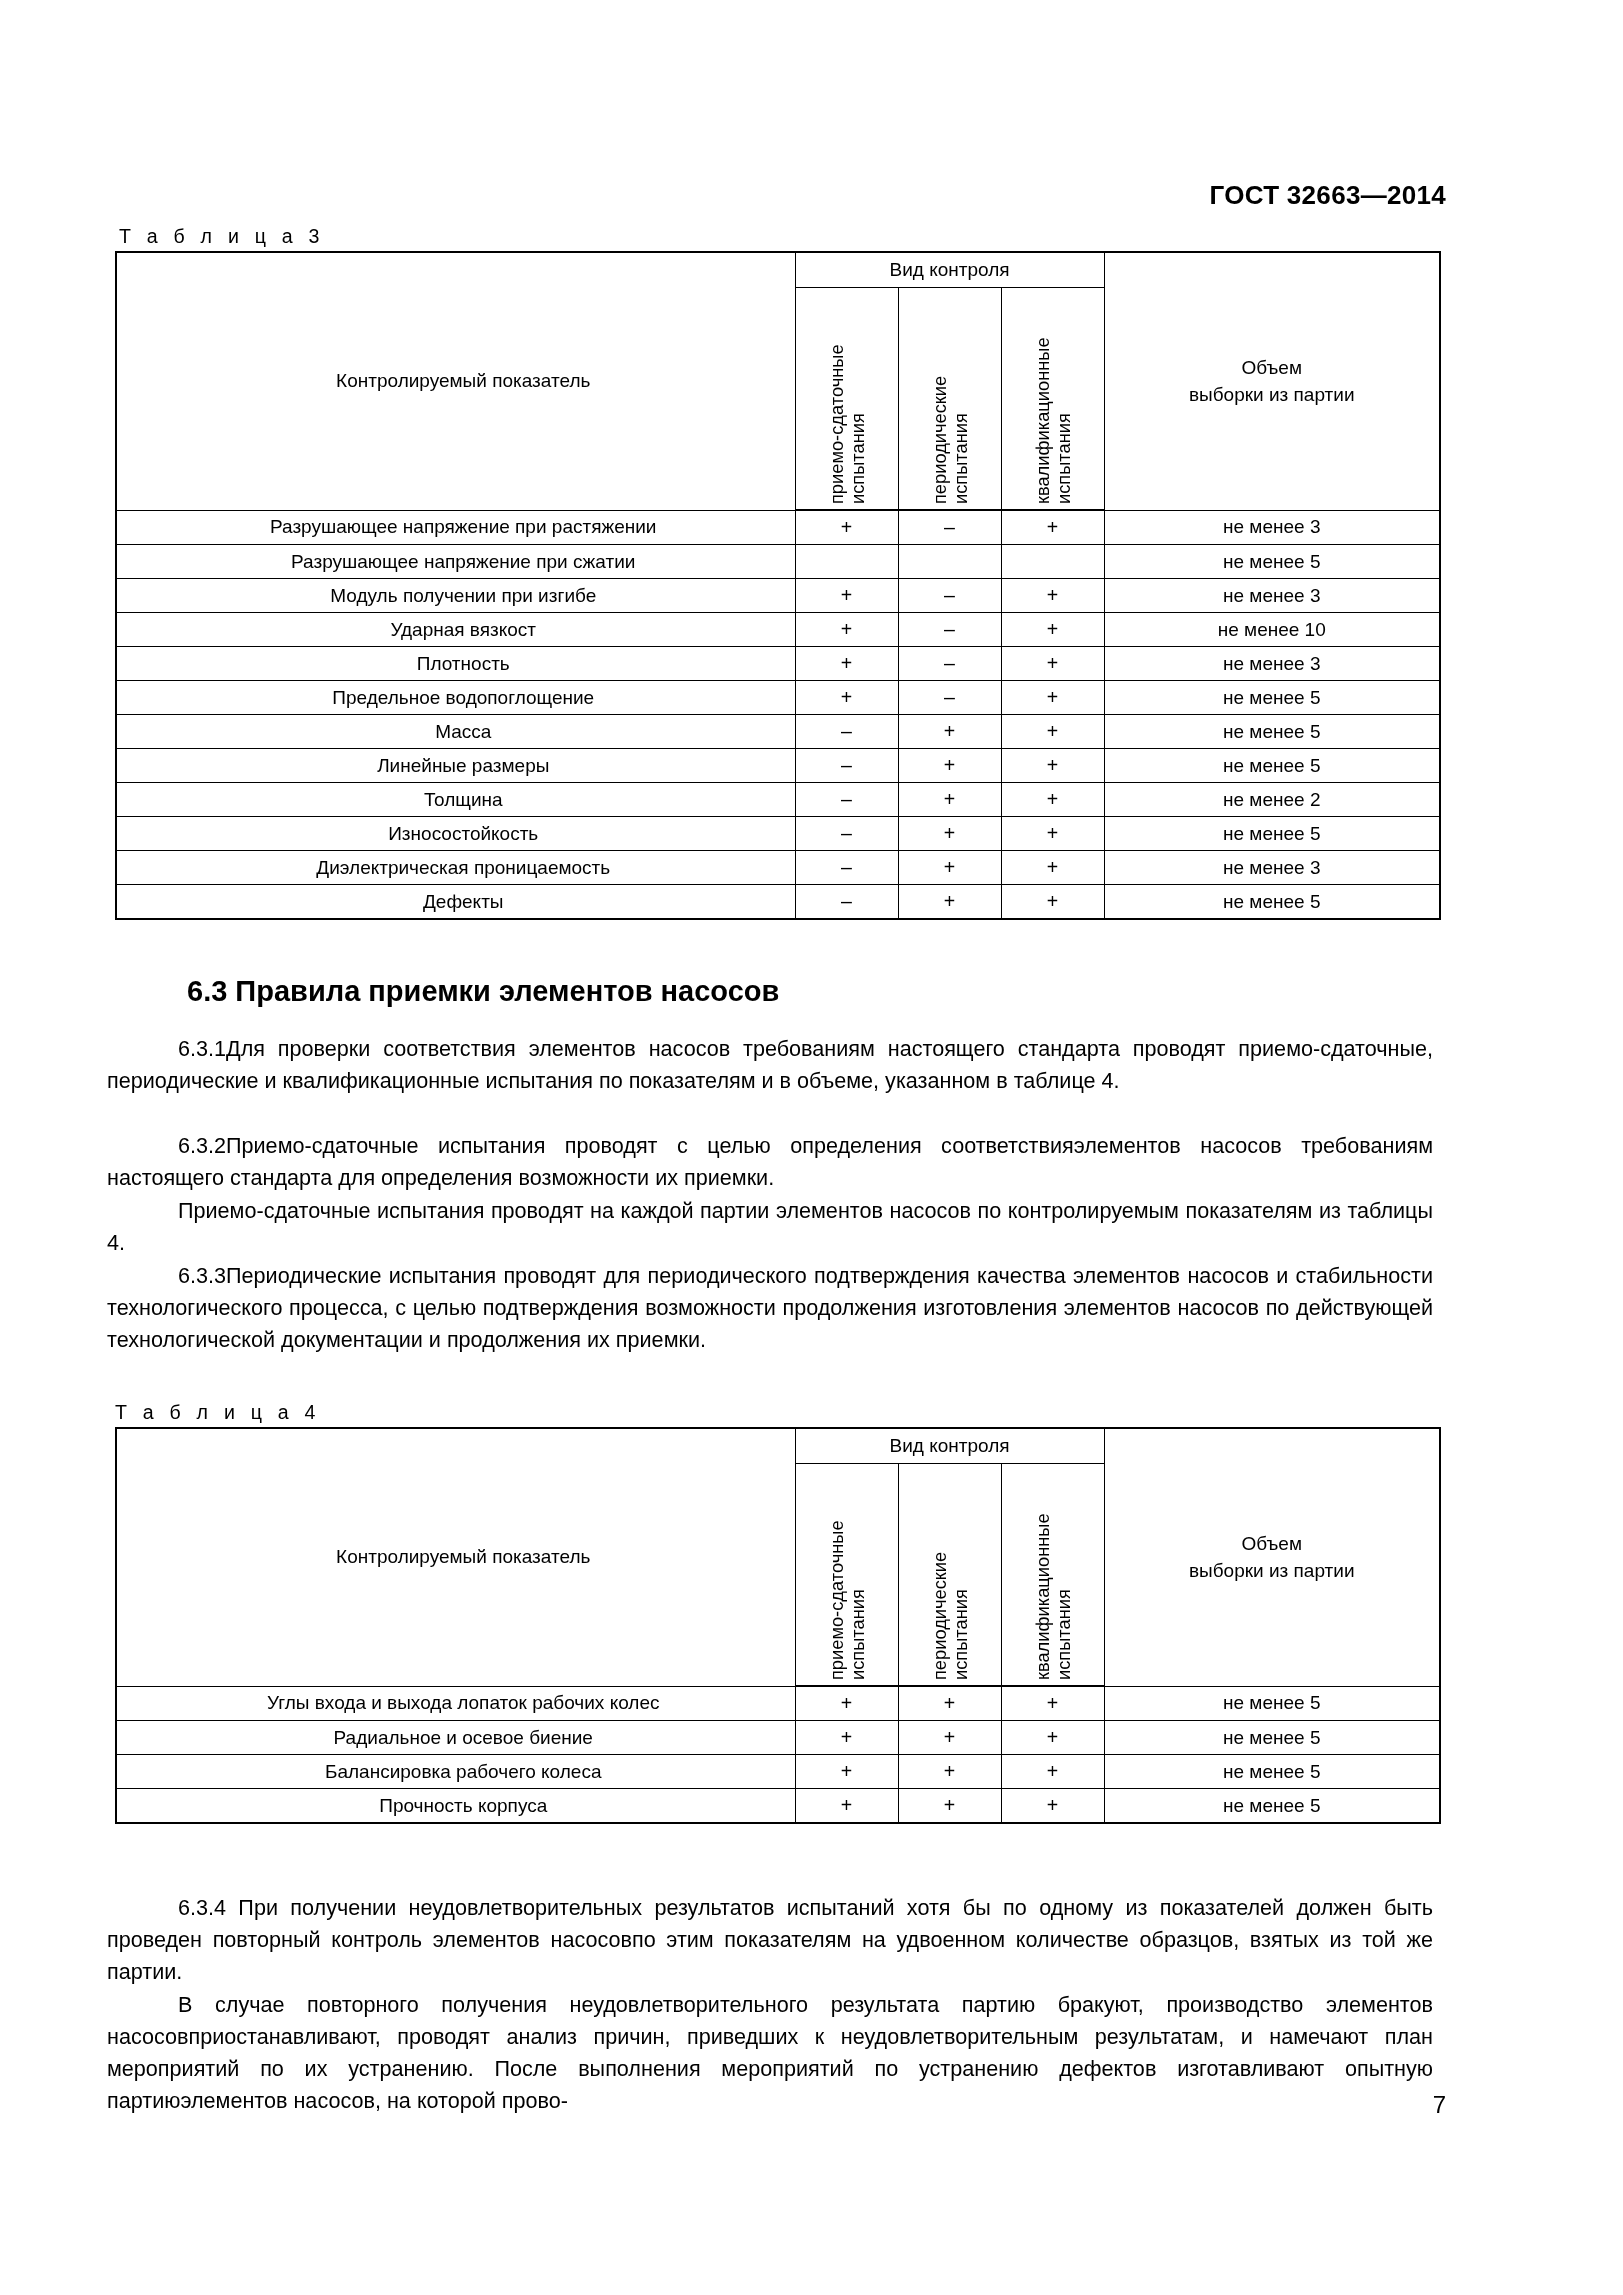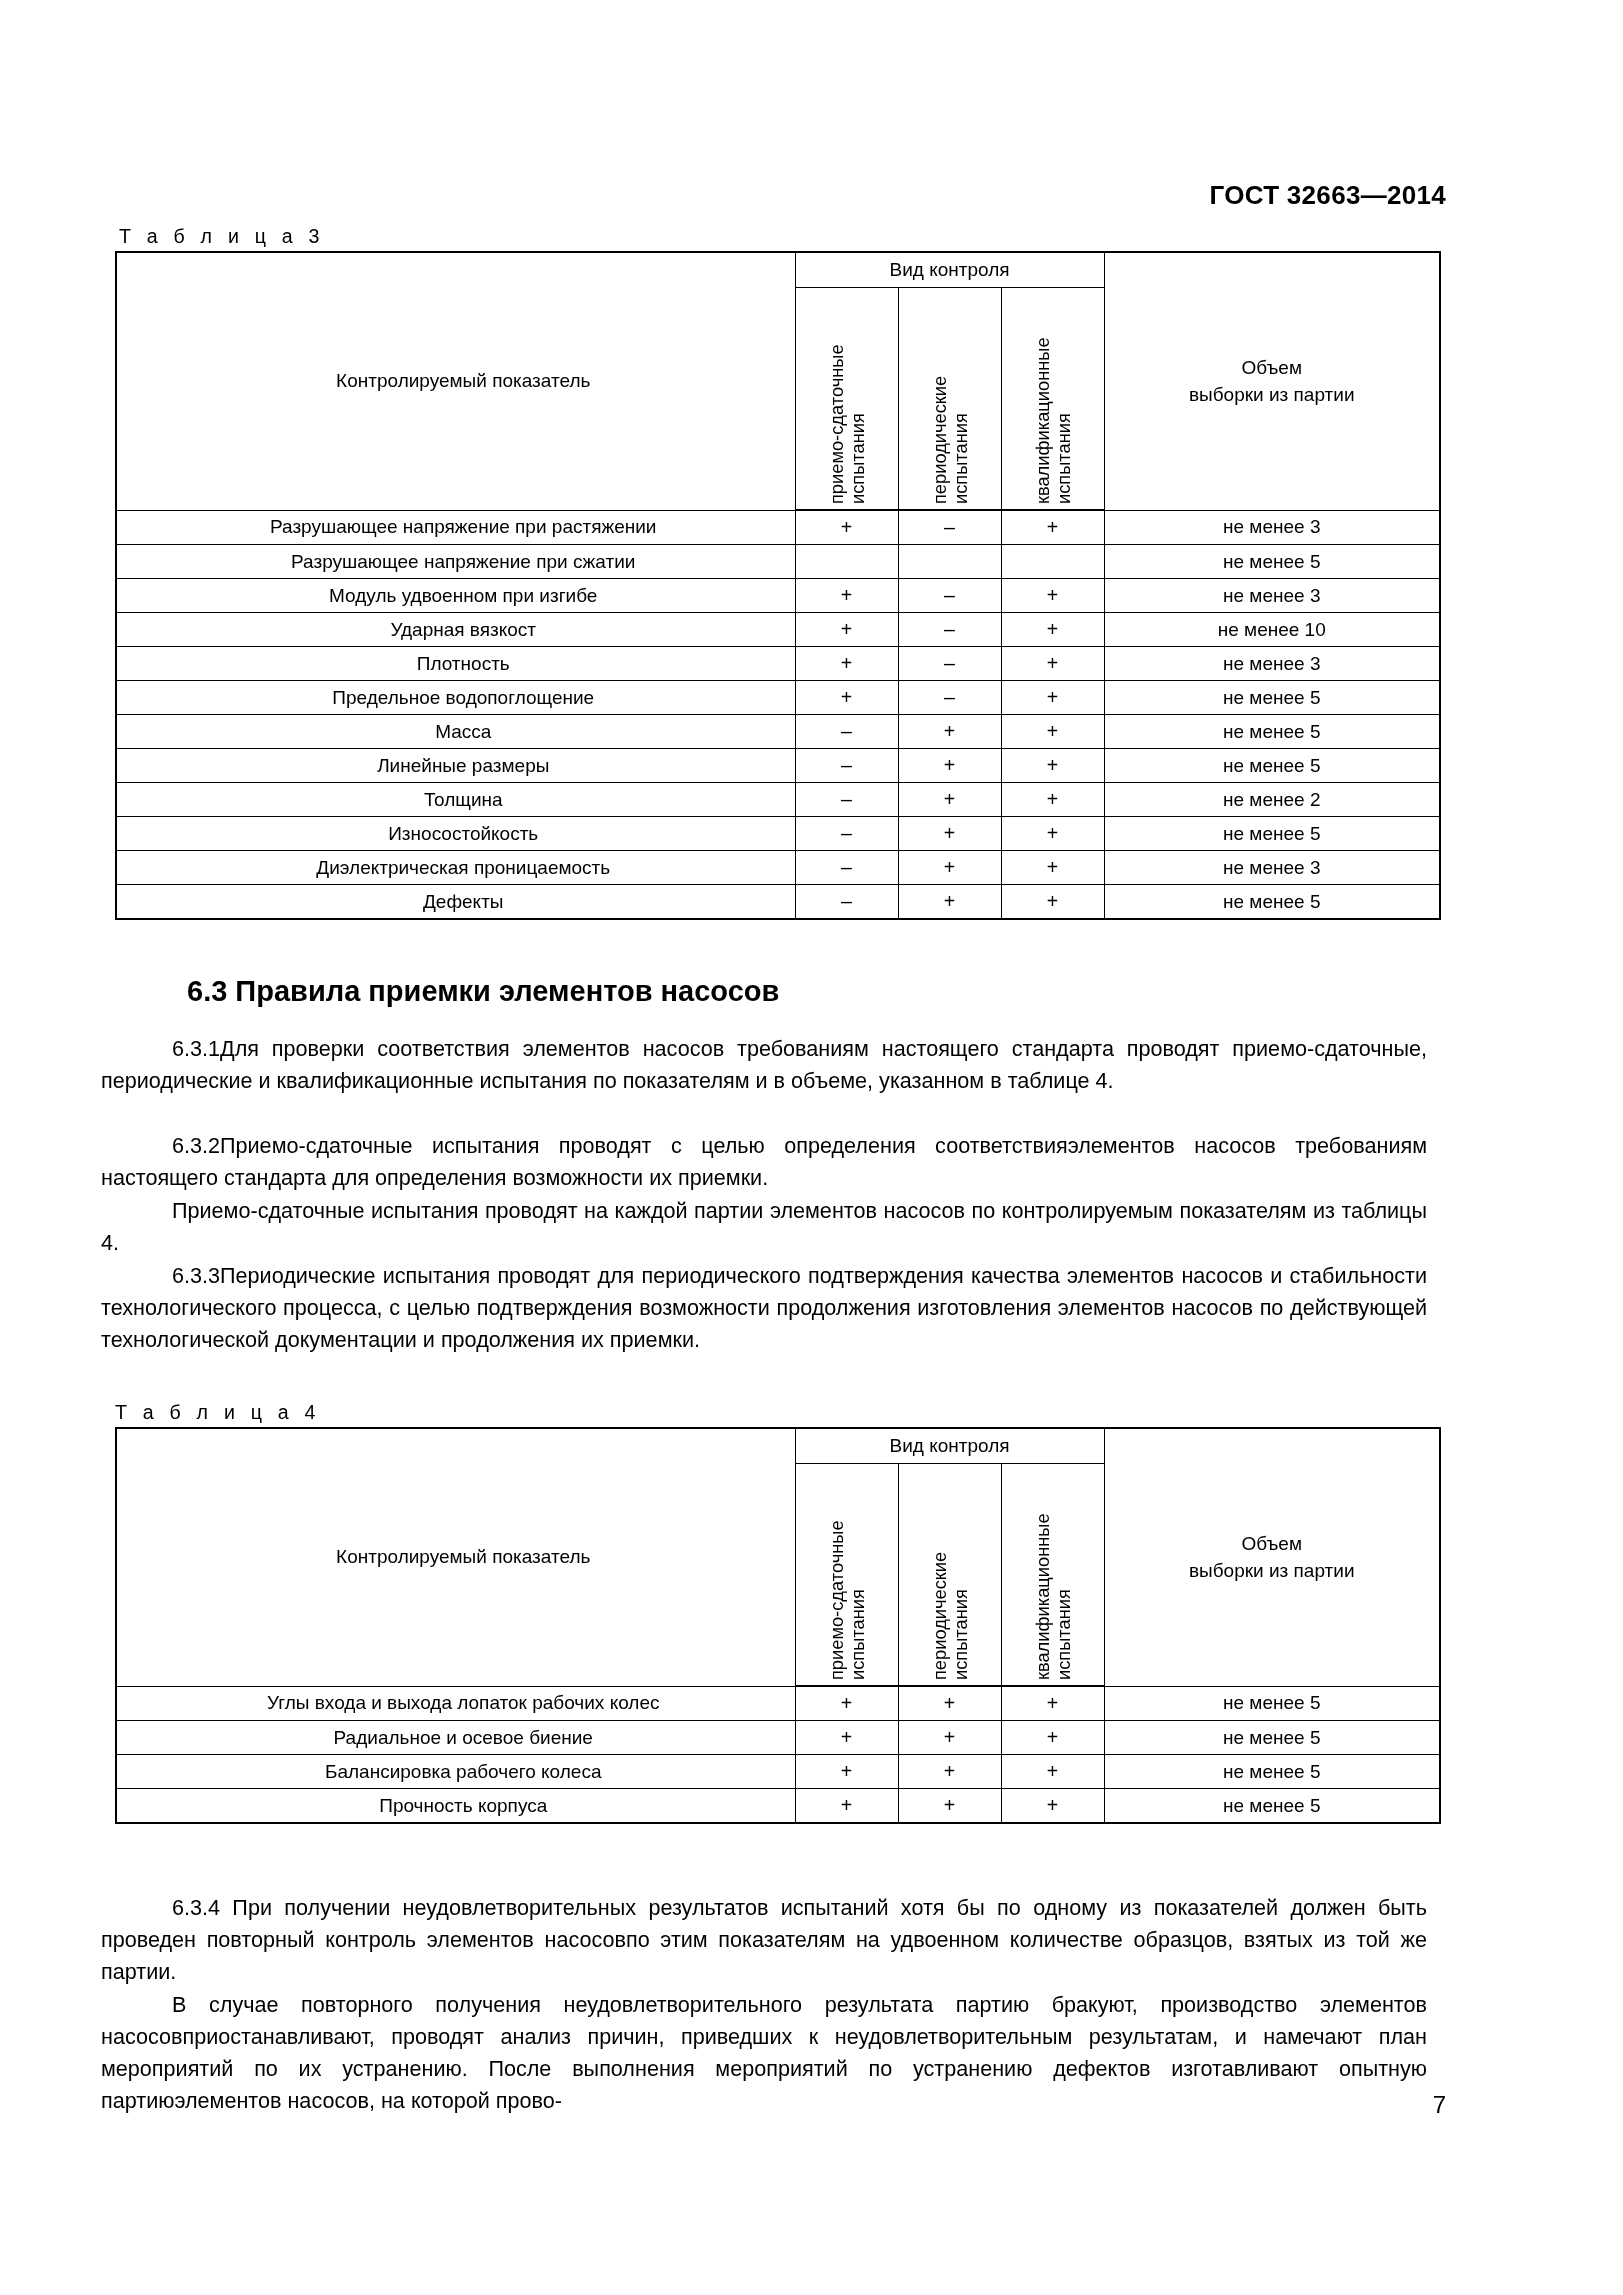--- a/index.html
+++ b/index.html
@@ -138,21 +138,21 @@
   .section-heading {
     position: absolute;
     font-size: 29px;
     font-weight: bold;
     white-space: nowrap;
   }
   #heading-63 { left: 187px; top: 975px; }
 
   .para {
     position: absolute;
-    left: 101px;
+    left: 107px;
     width: 1326px;
     font-size: 21.6px;
     line-height: 32px;
     text-align: justify;
     text-justify: inter-word;
     text-indent: 71px;
   }
 
   #para-631 { top: 1033px; }
   #para-632 { top: 1130px; }
@@ -226,21 +226,21 @@
           <td class="cell-vol frame-right">не менее 3</td>
         </tr>
         <tr>
           <td class="cell-param frame-left">Разрушающее напряжение при сжатии</td>
           <td class="cell-mark"></td>
           <td class="cell-mark"></td>
           <td class="cell-mark"></td>
           <td class="cell-vol frame-right">не менее 5</td>
         </tr>
         <tr>
-          <td class="cell-param frame-left">Модуль удвоенном при изгибе</td>
+          <td class="cell-param frame-left">Модуль получении при изгибе</td>
           <td class="cell-mark">+</td>
           <td class="cell-mark">–</td>
           <td class="cell-mark">+</td>
           <td class="cell-vol frame-right">не менее 3</td>
         </tr>
         <tr>
           <td class="cell-param frame-left">Ударная вязкост</td>
           <td class="cell-mark">+</td>
           <td class="cell-mark">–</td>
           <td class="cell-mark">+</td>

